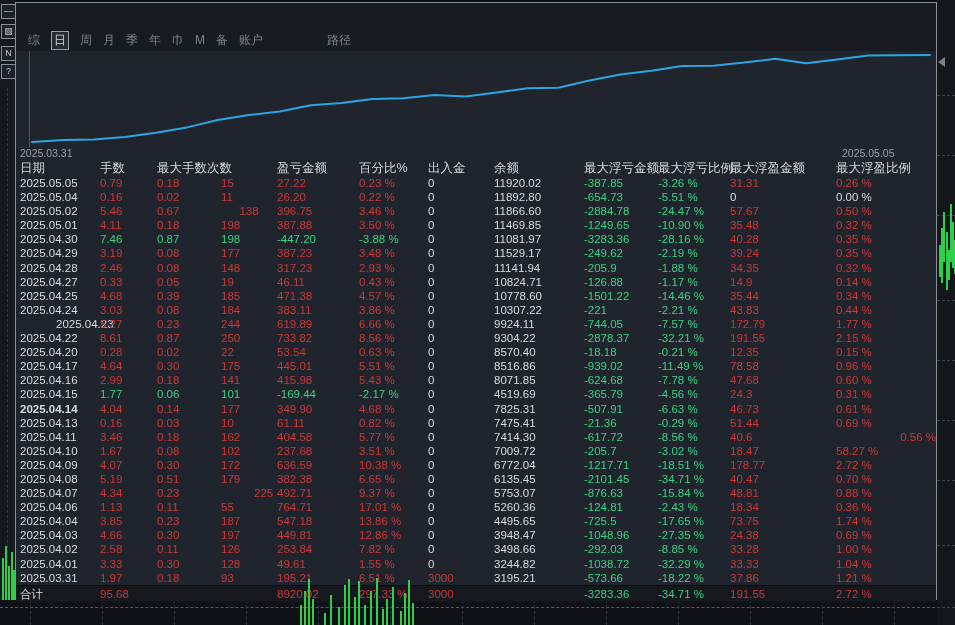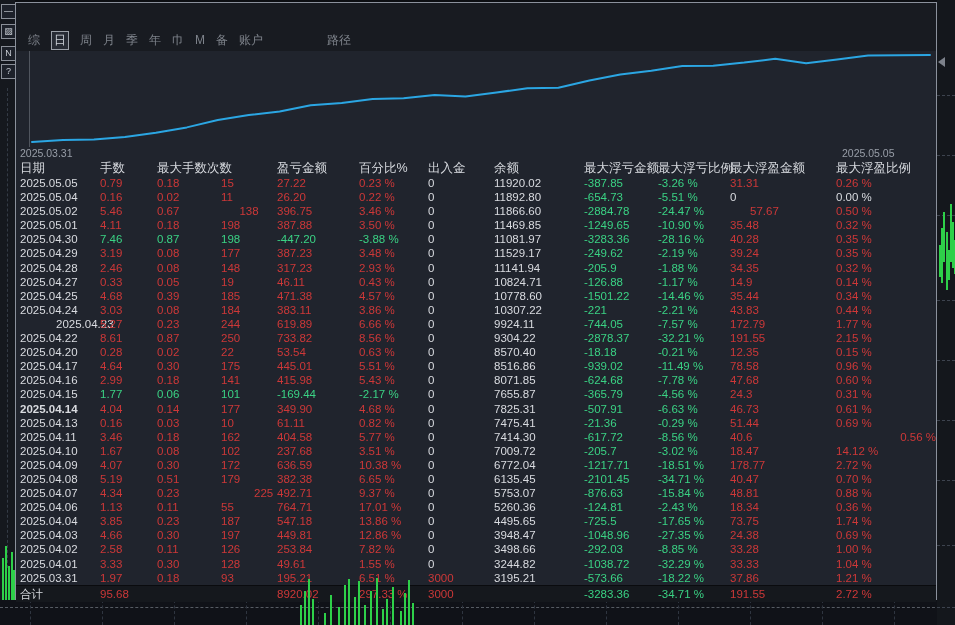--- a/index.html
+++ b/index.html
@@ -216,21 +216,21 @@
             <div class="cell c0" style="color: rgb(217, 219, 224);">2025.05.02</div>
             <div class="cell c1" style="color: rgb(205, 56, 56);">5.46</div>
             <div class="cell c2" style="color: rgb(205, 56, 56);">0.67</div>
             <div class="cell c3" style="color: rgb(205, 56, 56); text-align: center;">138</div>
             <div class="cell c4" style="color: rgb(205, 56, 56);">396.75</div>
             <div class="cell c5" style="color: rgb(205, 56, 56);">3.46 %</div>
             <div class="cell c6" style="color: rgb(217, 219, 224);">0</div>
             <div class="cell c7" style="color: rgb(217, 219, 224);">11866.60</div>
             <div class="cell c8" style="color: rgb(58, 210, 132);">-2884.78</div>
             <div class="cell c9" style="color: rgb(58, 210, 132);">-24.47 %</div>
-            <div class="cell c10" style="color: rgb(205, 56, 56); margin-left: 20px;">57.67</div>
+            <div class="cell c10" style="color: rgb(205, 56, 56);">57.67</div>
             <div class="cell c11" style="color: rgb(205, 56, 56);">0.50 %</div>
           </div>
           <div class="trow">
             <div class="cell c0" style="color: rgb(217, 219, 224);">2025.05.01</div>
             <div class="cell c1" style="color: rgb(205, 56, 56);">4.11</div>
             <div class="cell c2" style="color: rgb(205, 56, 56);">0.18</div>
             <div class="cell c3" style="color: rgb(205, 56, 56);">198</div>
             <div class="cell c4" style="color: rgb(205, 56, 56);">387.88</div>
             <div class="cell c5" style="color: rgb(205, 56, 56);">3.50 %</div>
             <div class="cell c6" style="color: rgb(217, 219, 224);">0</div>
@@ -395,21 +395,21 @@
             <div class="cell c11" style="color: rgb(205, 56, 56);">0.60 %</div>
           </div>
           <div class="trow">
             <div class="cell c0" style="color: rgb(217, 219, 224);">2025.04.15</div>
             <div class="cell c1" style="color: rgb(58, 210, 132);">1.77</div>
             <div class="cell c2" style="color: rgb(58, 210, 132);">0.06</div>
             <div class="cell c3" style="color: rgb(58, 210, 132);">101</div>
             <div class="cell c4" style="color: rgb(58, 210, 132);">-169.44</div>
             <div class="cell c5" style="color: rgb(58, 210, 132);">-2.17 %</div>
             <div class="cell c6" style="color: rgb(217, 219, 224);">0</div>
-            <div class="cell c7" style="color: rgb(217, 219, 224);">7655.87</div>
+            <div class="cell c7" style="color: rgb(217, 219, 224);">4519.69</div>
             <div class="cell c8" style="color: rgb(58, 210, 132);">-365.79</div>
             <div class="cell c9" style="color: rgb(58, 210, 132);">-4.56 %</div>
             <div class="cell c10" style="color: rgb(205, 56, 56);">24.3</div>
             <div class="cell c11" style="color: rgb(205, 56, 56);">0.31 %</div>
           </div>
           <div class="trow">
             <div class="cell c0" style="color: rgb(217, 219, 224); font-weight: bold;">2025.04.14</div>
             <div class="cell c1" style="color: rgb(205, 56, 56);">4.04</div>
             <div class="cell c2" style="color: rgb(205, 56, 56);">0.14</div>
             <div class="cell c3" style="color: rgb(205, 56, 56);">177</div>
@@ -455,21 +455,21 @@
             <div class="cell c1" style="color: rgb(205, 56, 56);">1.67</div>
             <div class="cell c2" style="color: rgb(205, 56, 56);">0.08</div>
             <div class="cell c3" style="color: rgb(205, 56, 56);">102</div>
             <div class="cell c4" style="color: rgb(205, 56, 56);">237.68</div>
             <div class="cell c5" style="color: rgb(205, 56, 56);">3.51 %</div>
             <div class="cell c6" style="color: rgb(217, 219, 224);">0</div>
             <div class="cell c7" style="color: rgb(217, 219, 224);">7009.72</div>
             <div class="cell c8" style="color: rgb(58, 210, 132);">-205.7</div>
             <div class="cell c9" style="color: rgb(58, 210, 132);">-3.02 %</div>
             <div class="cell c10" style="color: rgb(205, 56, 56);">18.47</div>
-            <div class="cell c11" style="color: rgb(205, 56, 56);">14.12 %</div>
+            <div class="cell c11" style="color: rgb(205, 56, 56);">58.27 %</div>
           </div>
           <div class="trow">
             <div class="cell c0" style="color: rgb(217, 219, 224);">2025.04.09</div>
             <div class="cell c1" style="color: rgb(205, 56, 56);">4.07</div>
             <div class="cell c2" style="color: rgb(205, 56, 56);">0.30</div>
             <div class="cell c3" style="color: rgb(205, 56, 56);">172</div>
             <div class="cell c4" style="color: rgb(205, 56, 56);">636.59</div>
             <div class="cell c5" style="color: rgb(205, 56, 56);">10.38 %</div>
             <div class="cell c6" style="color: rgb(217, 219, 224);">0</div>
             <div class="cell c7" style="color: rgb(217, 219, 224);">6772.04</div>

